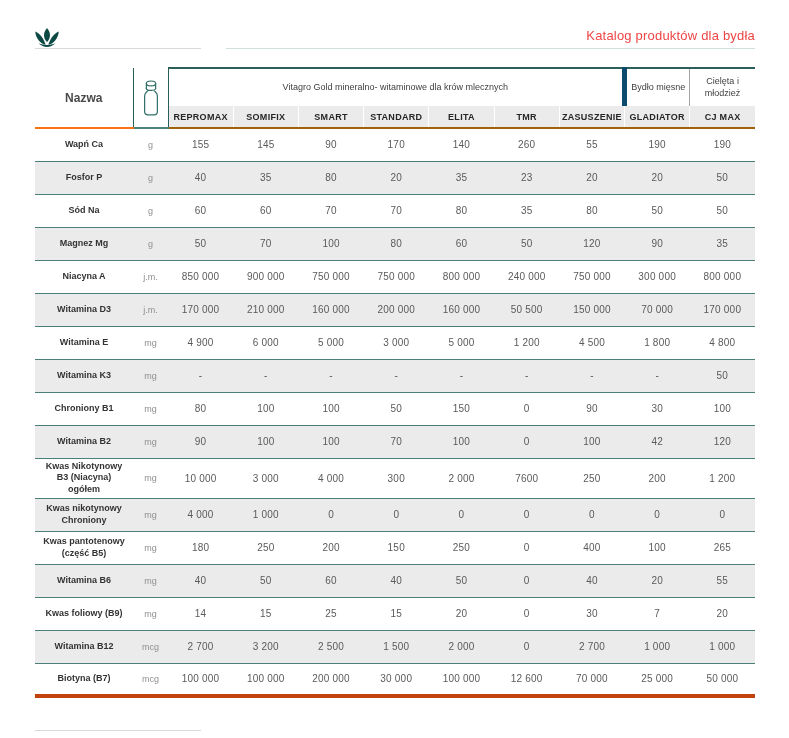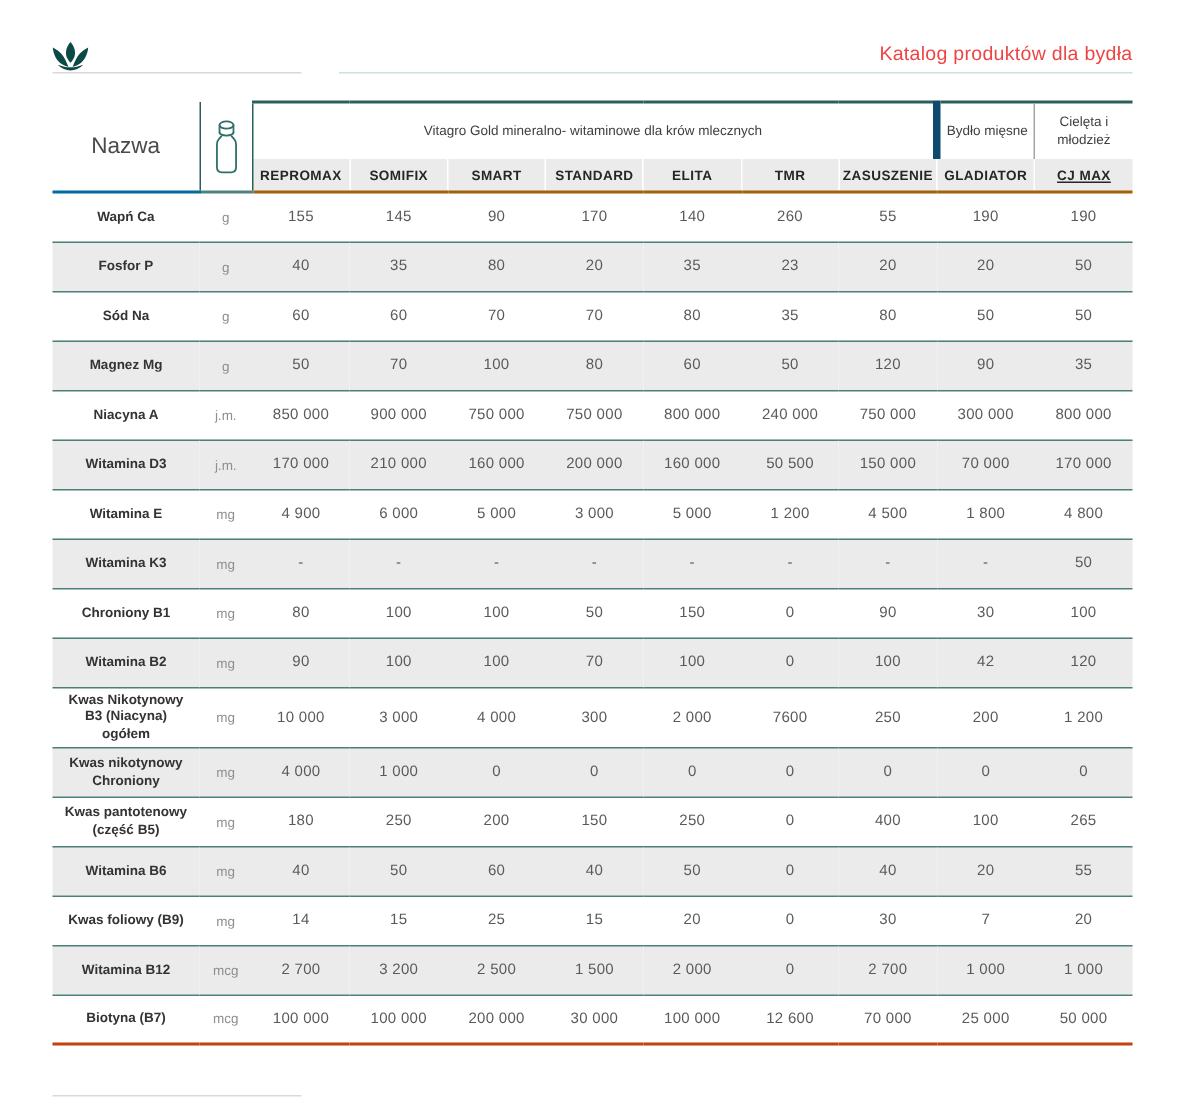--- a/index.html
+++ b/index.html
@@ -13,35 +13,35 @@
   .page-title { position: absolute; right: 34px; top: 28px; font-size: 13px; color: #ef4444; letter-spacing: 0.2px; }
   .rule-title { position: absolute; left: 226px; top: 48px; width: 529px; height: 1px; background: #cfe0dc; }
 
   
   table.catalog { position: absolute; left: 35px; top: 67px; width: 720px;
     border-collapse: collapse; table-layout: fixed; }
   col.c-name { width: 98px; }
   col.c-unitcol { width: 35px; }
 
   thead th { font-weight: normal; vertical-align: middle; text-align: center; }
-  .th-name { font-size: 15px; color: #4a4a4a; border-right: 1px solid #2b605a;
-    border-bottom: 2px solid #0369a1; }
+  .th-name { font-size: 12px; color: #4a4a4a; border-right: 1px solid #2b605a;
+    border-bottom: 2px solid #f97316; font-weight: bold; }
   .th-icon { border-right: 1px solid #2b605a; border-bottom: 2px solid #4e827c; }
   .th-group { font-size: 9px; color: #3f3f3f; height: 38px; line-height: 1.25;
     border-top: 2px solid #2b605a; }
   .th-group.g-main { border-right: 5px solid #0c4a6e; }
   .th-group.g-beef { border-right: 1px solid #a3a3a3; }
   .th-product { font-size: 9px; font-weight: bold; color: #262626; letter-spacing: 0.3px;
     background: #ebebeb; height: 22px; border-bottom: 2px solid #a16207; border-right: 1px solid #ffffff; }
-  .th-product:last-child { border-right: none; text-decoration: underline; }
+  .th-product:last-child { border-right: none; }
 
   tbody td { height: 33px; vertical-align: middle; text-align: center;
     border-bottom: 1px solid #4d7f7a; }
   tbody tr.alt td { background: #ebebeb; }
-  tbody tr:last-child td { border-bottom: 2px solid #c2410c; }
+  tbody tr:last-child td { border-bottom: 4px solid #c2410c; }
   td.c-label { font-size: 9px; font-weight: bold; color: #333333; line-height: 1.3; padding: 2px 5px; }
   td.c-unit { font-size: 9px; color: #8f8f8f; }
   td.c-val { font-size: 10px; color: #5a5a5a; letter-spacing: 0.2px; }
 
   
   .rule-footer { position: absolute; left: 35px; top: 730px; width: 166px; height: 1px; background: #d9d9d9; }
 
   svg.bottle { display: block; margin: 0 auto; }
 </style>
 </head>

